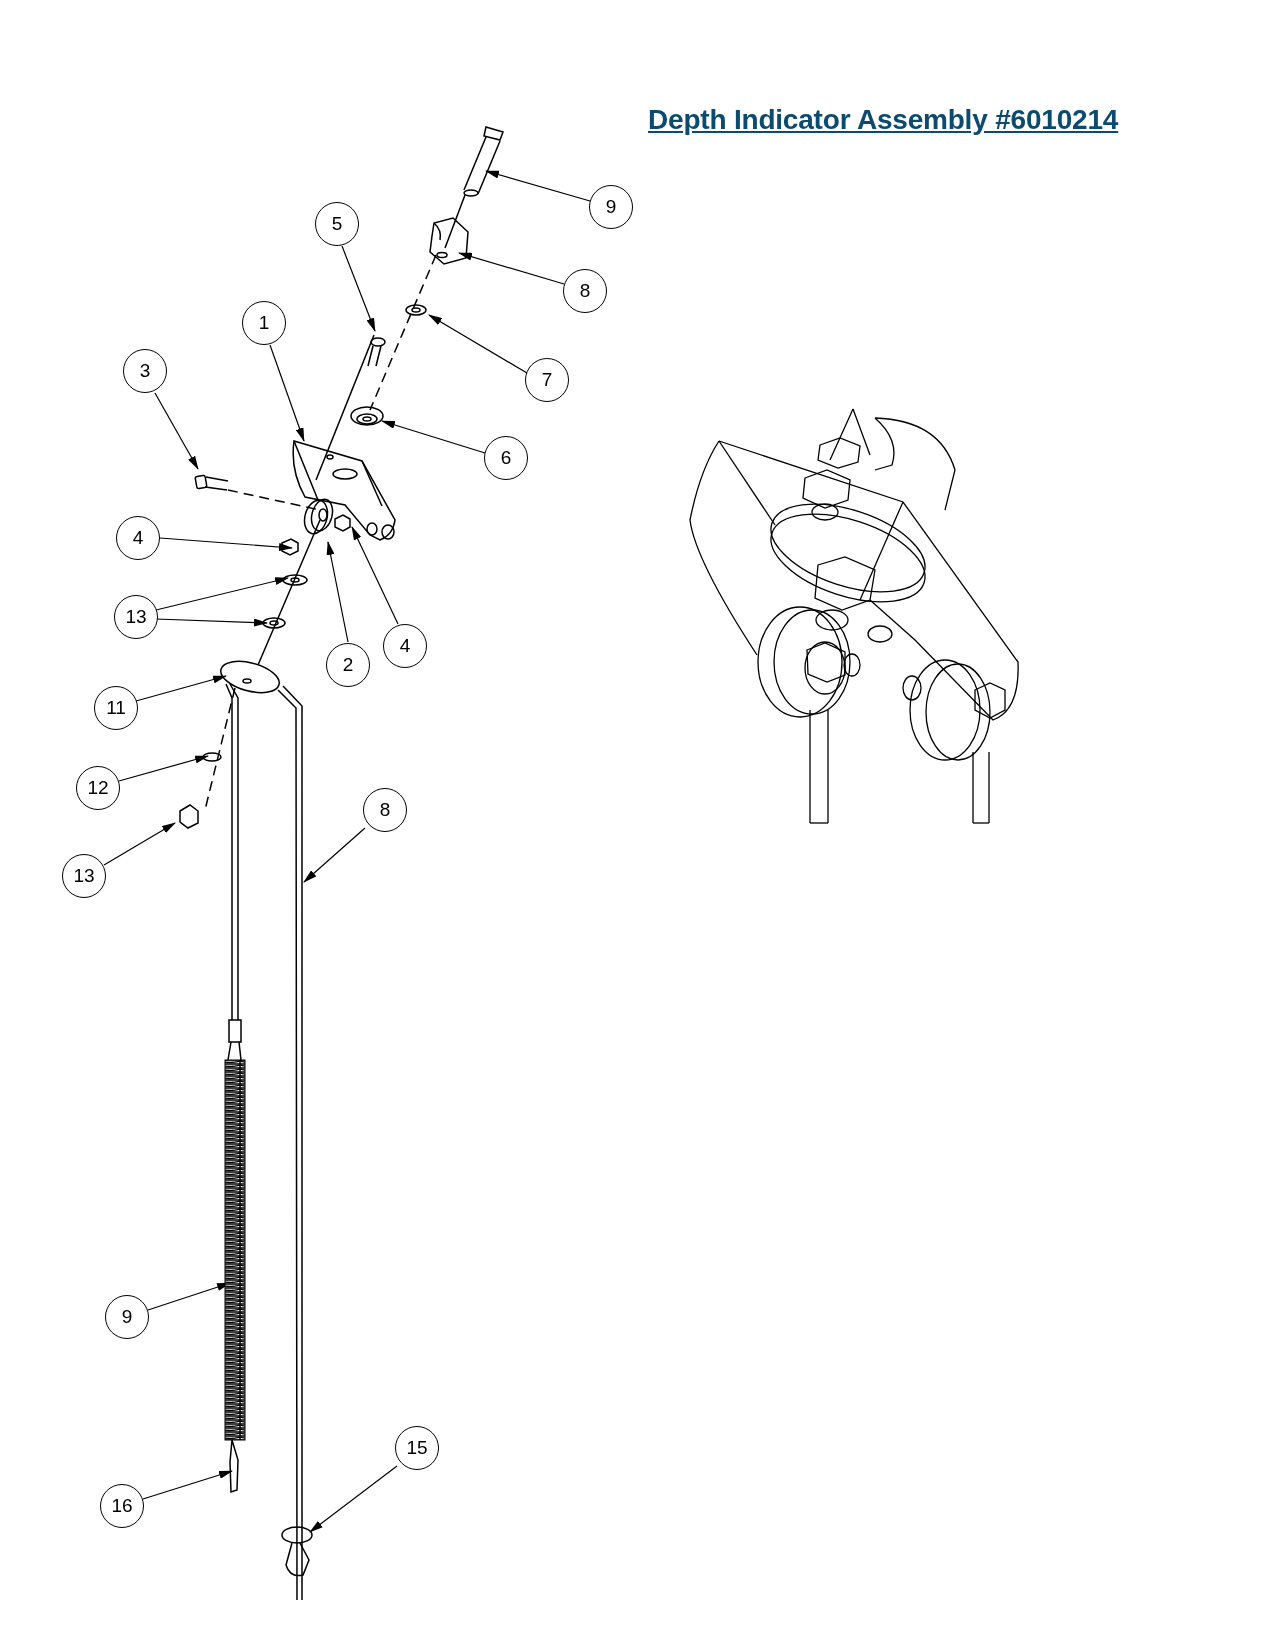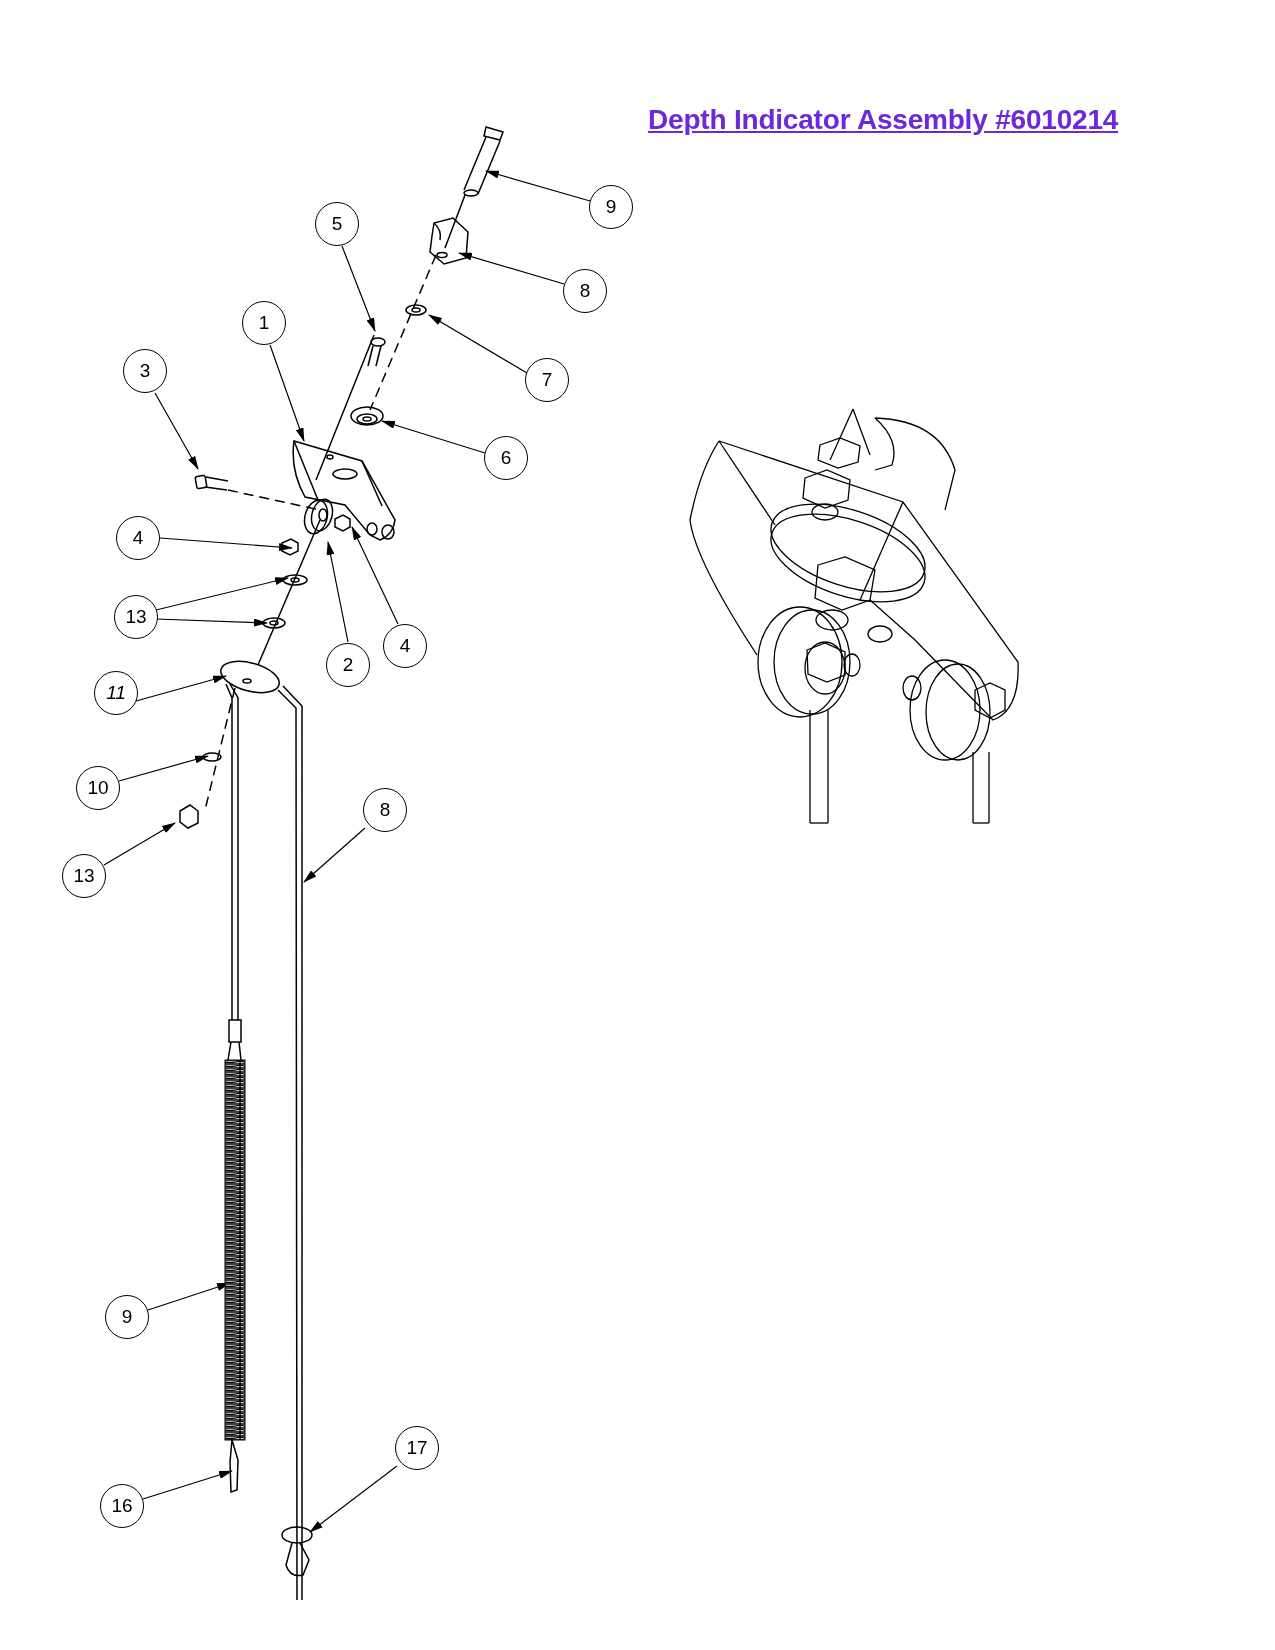--- a/index.html
+++ b/index.html
@@ -1,17 +1,17 @@
 <!DOCTYPE html>
 <html><head>
 <meta charset="utf-8">
 <style>
   html,body{margin:0;padding:0;background:#fff;}
   body{width:1275px;height:1650px;position:relative;overflow:hidden;font-family:"Liberation Sans",sans-serif;}
-  .title{position:absolute;left:648px;top:104px;font-size:28px;font-weight:bold;text-decoration:underline;color:#6d28d9;white-space:nowrap;letter-spacing:-0.2px;}
+  .title{position:absolute;left:648px;top:104px;font-size:28px;font-weight:bold;text-decoration:underline;color:#0c4a6e;white-space:nowrap;letter-spacing:-0.2px;}
   svg.draw{position:absolute;left:0;top:0;}
   .bubble{position:absolute;width:44px;height:44px;border:1.5px solid #000;border-radius:50%;background:#fff;display:flex;align-items:center;justify-content:center;font-size:19px;color:#000;box-sizing:border-box;}
 </style>
 </head>
 <body>
 
 <div class="title">Depth Indicator Assembly #6010214</div>
 
 <svg class="draw" width="1275" height="1650" viewBox="0 0 1275 1650" fill="none" stroke="#000" stroke-width="1.5">
   <defs>
@@ -195,20 +195,20 @@
     <div class="bubble" style="left: 326px; top: 643px;">2</div>
     <div class="bubble" style="left: 123px; top: 349px;">3</div>
     <div class="bubble" style="left: 116px; top: 516px;">4</div>
     <div class="bubble" style="left: 383px; top: 624px;">4</div>
     <div class="bubble" style="left: 315px; top: 202px;">5</div>
     <div class="bubble" style="left: 484px; top: 436px;">6</div>
     <div class="bubble" style="left: 525px; top: 358px;">7</div>
     <div class="bubble" style="left: 563px; top: 269px;">8</div>
     <div class="bubble" style="left: 589px; top: 185px;">9</div>
     <div class="bubble" style="left: 114px; top: 595px;">13</div>
-    <div class="bubble" style="left: 94px; top: 671px; font-style: italic;">11</div>
-    <div class="bubble" style="left: 76px; top: 766px;">10</div>
+    <div class="bubble" style="left: 94px; top: 686px;">11</div>
+    <div class="bubble" style="left: 76px; top: 766px;">12</div>
     <div class="bubble" style="left: 62px; top: 854px;">13</div>
     <div class="bubble" style="left: 363px; top: 788px;">8</div>
     <div class="bubble" style="left: 105px; top: 1295px;">9</div>
     <div class="bubble" style="left: 100px; top: 1484px; text-align: center;">16</div>
-    <div class="bubble" style="left: 395px; top: 1426px;">17</div>
+    <div class="bubble" style="left: 395px; top: 1426px;">15</div>
   </div>
 
 </body></html>

